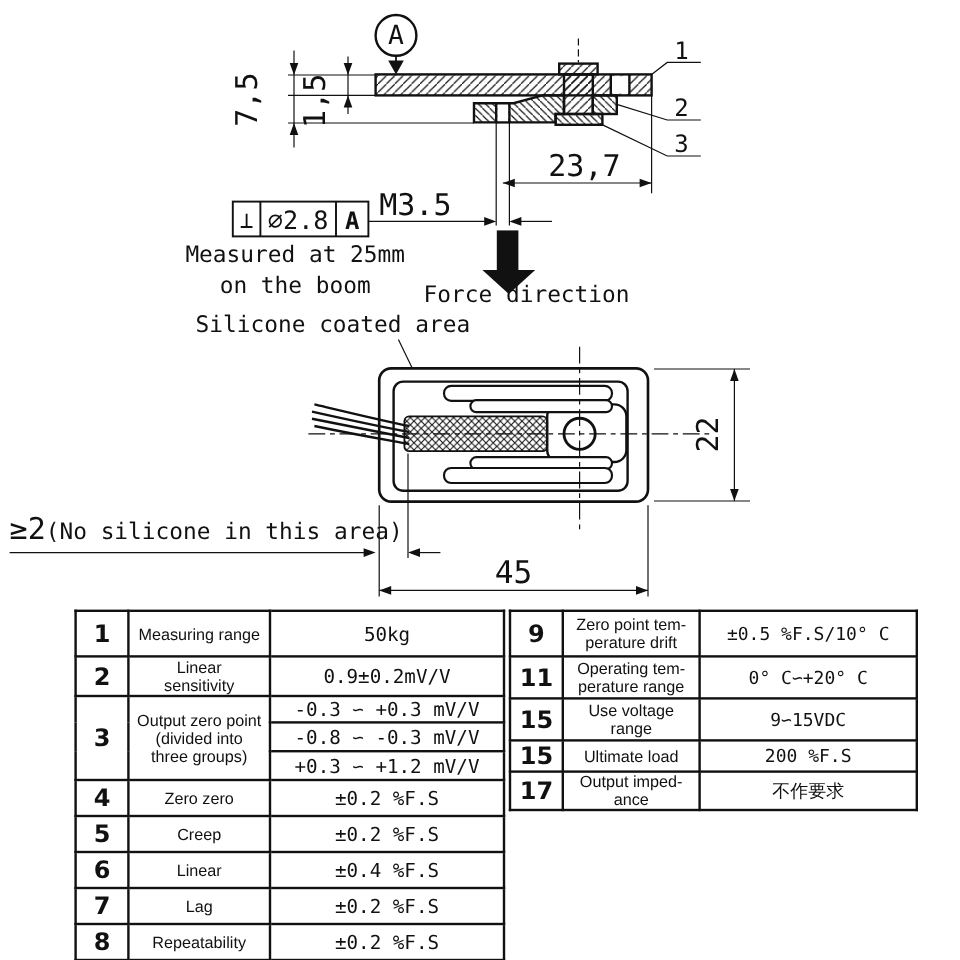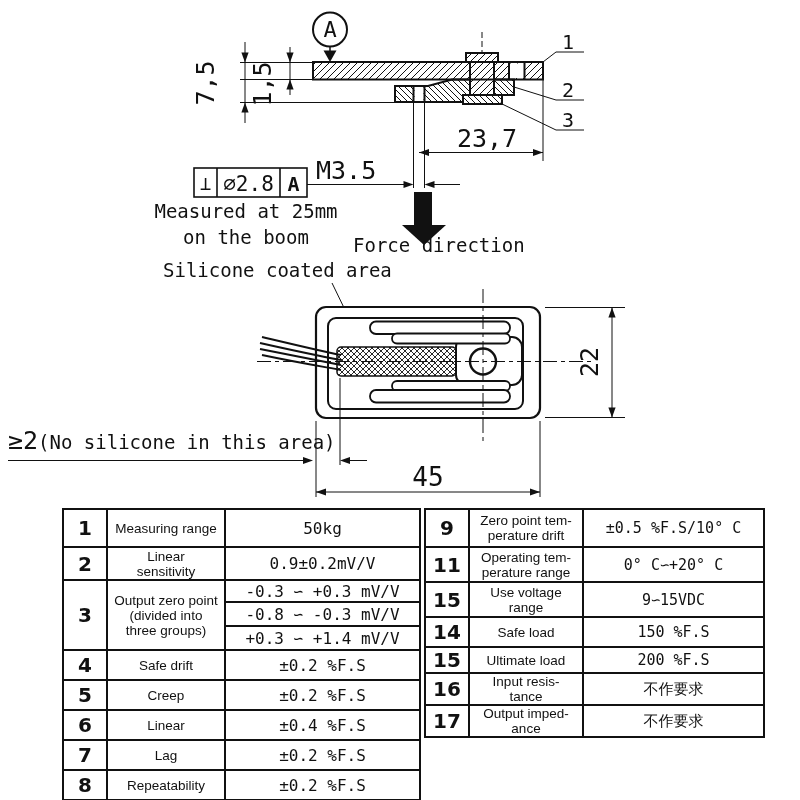--- a/index.html
+++ b/index.html
@@ -172,25 +172,25 @@
     <td class="num" rowspan="3">3</td>
     <td class="name" rowspan="3">Output zero point
 (divided into
 three groups)</td>
     <td class="val">-0.3 ∽ +0.3 mV/V</td>
   </tr>
   <tr style="height:24px">
     <td class="val">-0.8 ∽ -0.3 mV/V</td>
   </tr>
   <tr style="height:24px">
-    <td class="val">+0.3 ∽ +1.4 mV/V</td>
+    <td class="val">+0.3 ∽ +1.2 mV/V</td>
   </tr>
   <tr style="height:30px">
     <td class="num">4</td>
-    <td class="name">Safe drift</td>
+    <td class="name">Zero zero</td>
     <td class="val">±0.2 %F.S</td>
   </tr>
   <tr style="height:30px">
     <td class="num">5</td>
     <td class="name">Creep</td>
     <td class="val">±0.2 %F.S</td>
   </tr>
   <tr style="height:30px">
     <td class="num">6</td>
     <td class="name">Linear</td>
@@ -227,37 +227,26 @@
     <td class="name">Operating tem-
 perature range</td>
     <td class="val">0° C∽+20° C</td>
   </tr>
   <tr style="height:35px">
     <td class="num">15</td>
     <td class="name">Use voltage
 range</td>
     <td class="val">9∽15VDC</td>
   </tr>
-  <tr style="height:30px">
-    <td class="num">14</td>
-    <td class="name">Safe load</td>
-    <td class="val">150 %F.S</td>
-  </tr>
   <tr style="height:16px">
     <td class="num">15</td>
     <td class="name">Ultimate load</td>
     <td class="val">200 %F.S</td>
   </tr>
   <tr style="height:30px">
-    <td class="num">16</td>
-    <td class="name">Input resis-
-tance</td>
-    <td class="val">不作要求</td>
-  </tr>
-  <tr style="height:30px">
     <td class="num">17</td>
     <td class="name">Output imped-
 ance</td>
     <td class="val">不作要求</td>
   </tr>
 </tbody>
     </table>
 
 </div>
 

